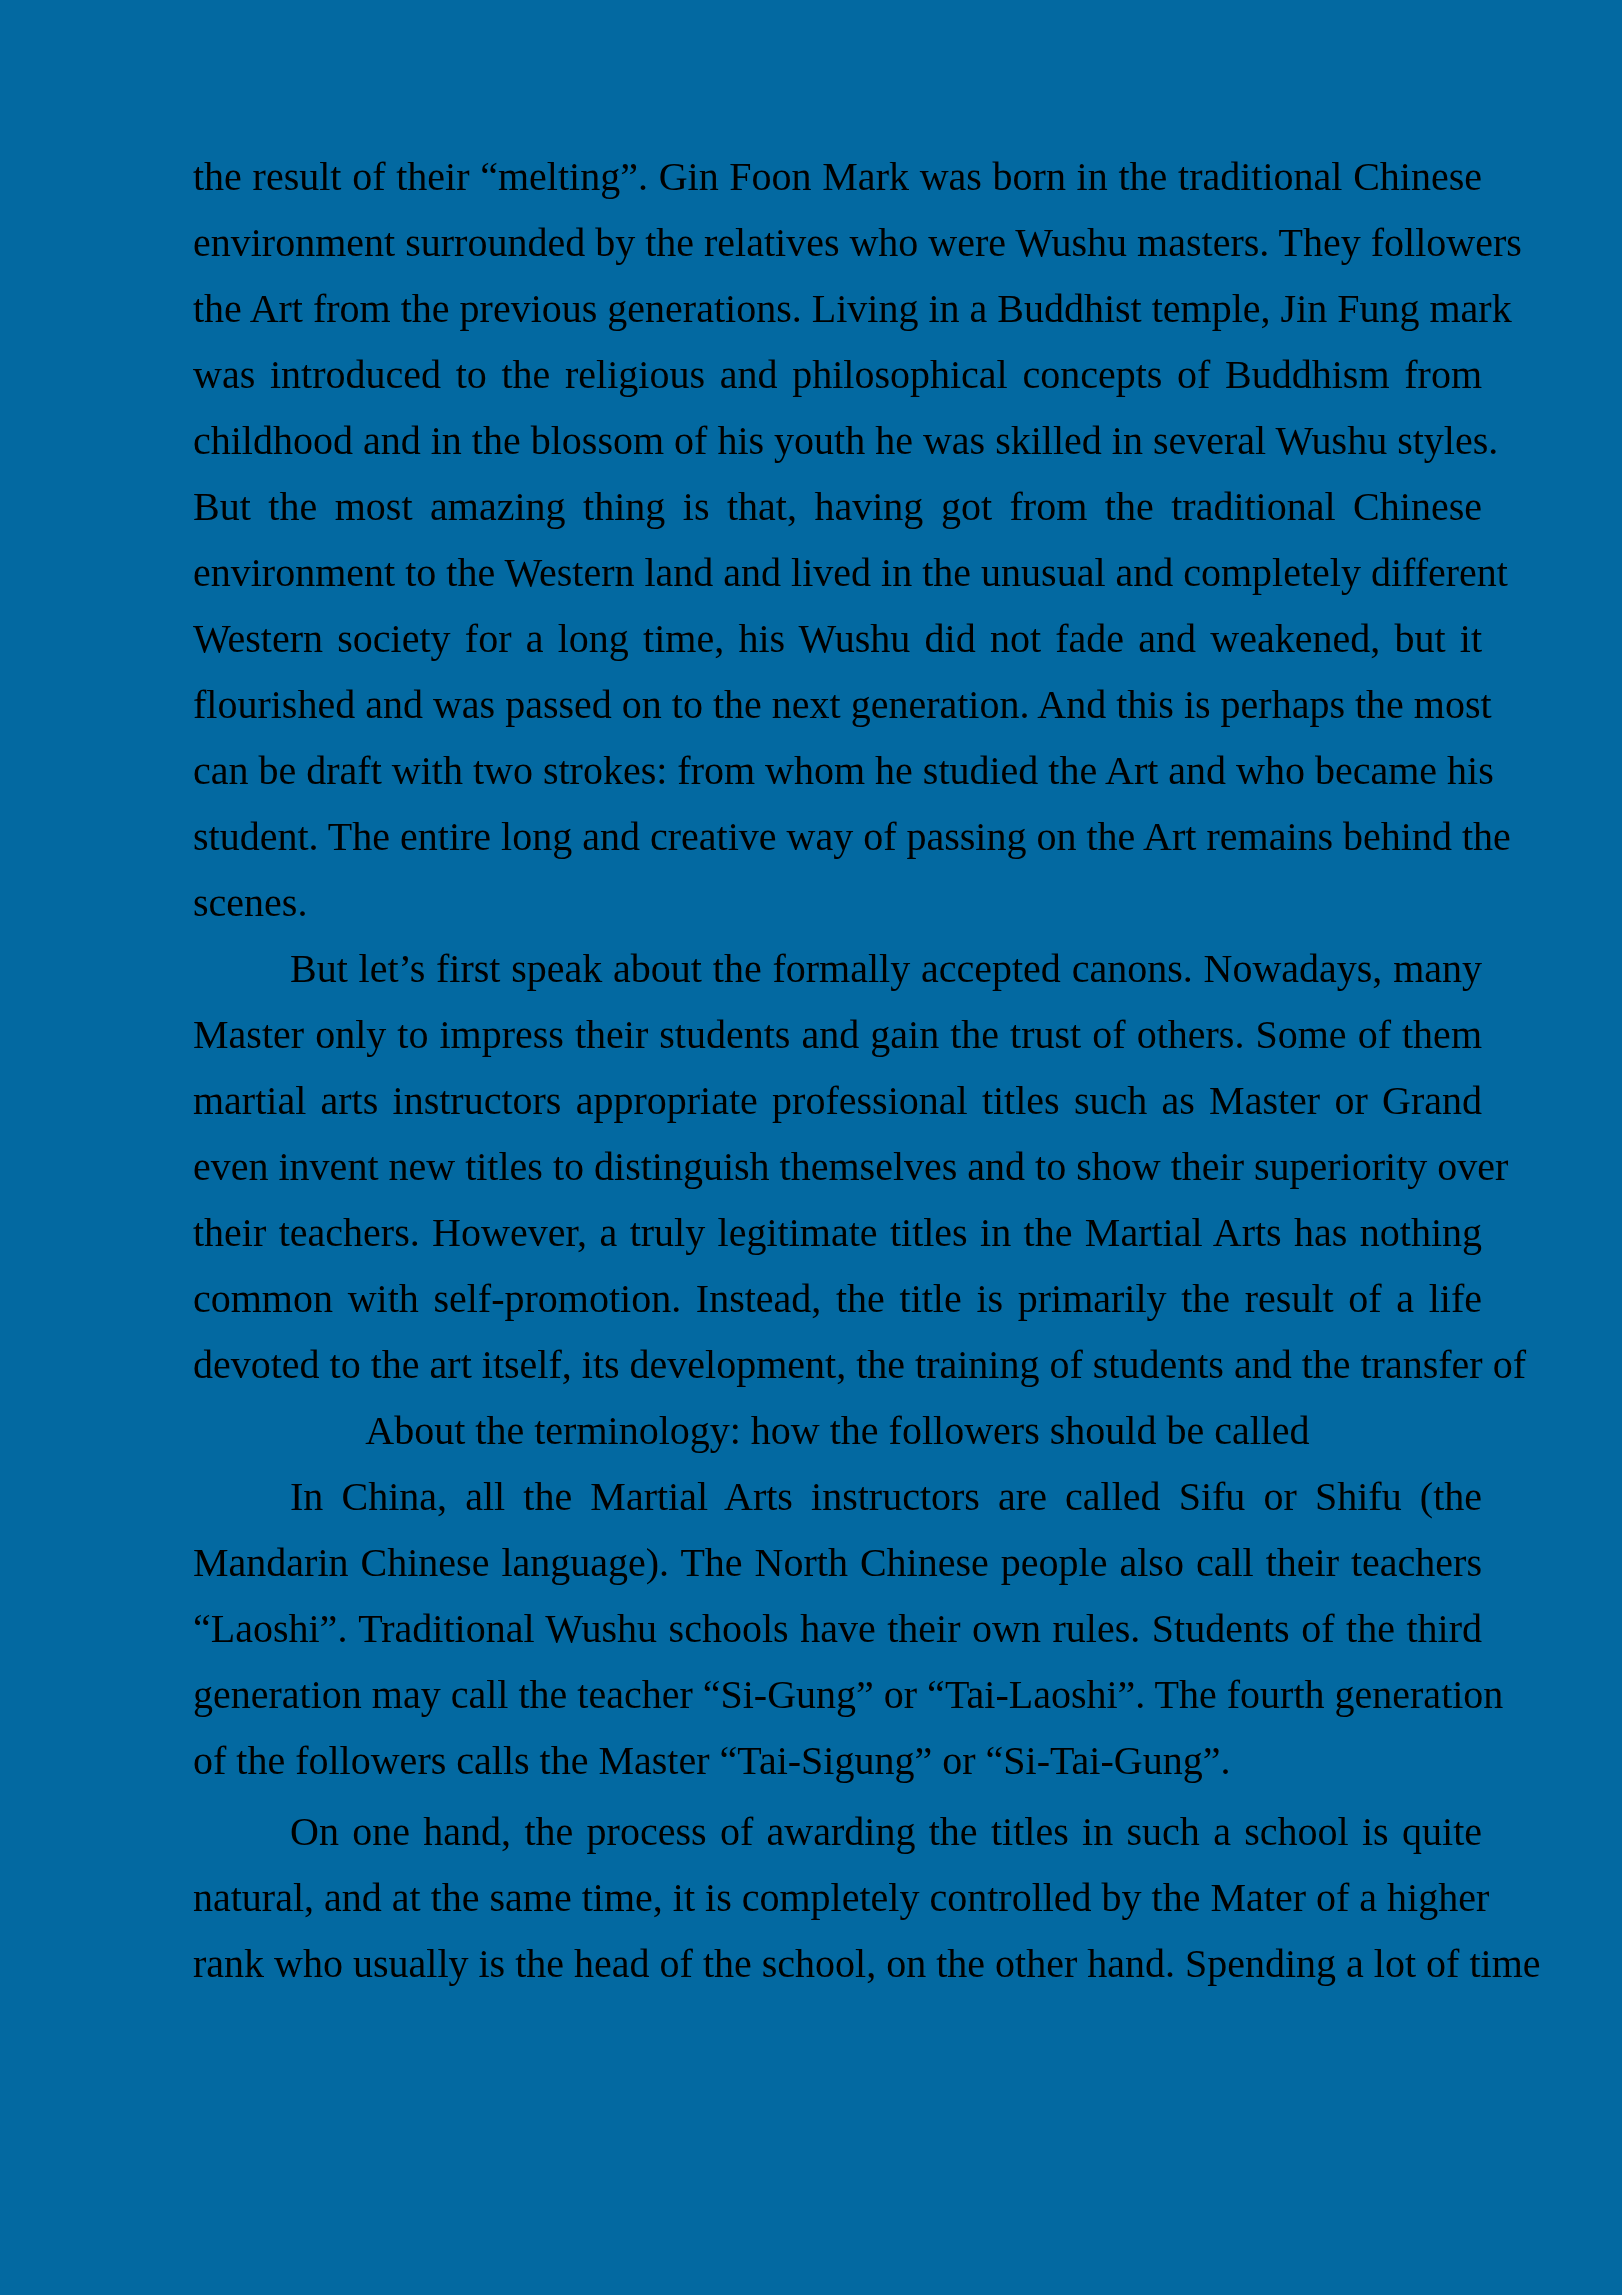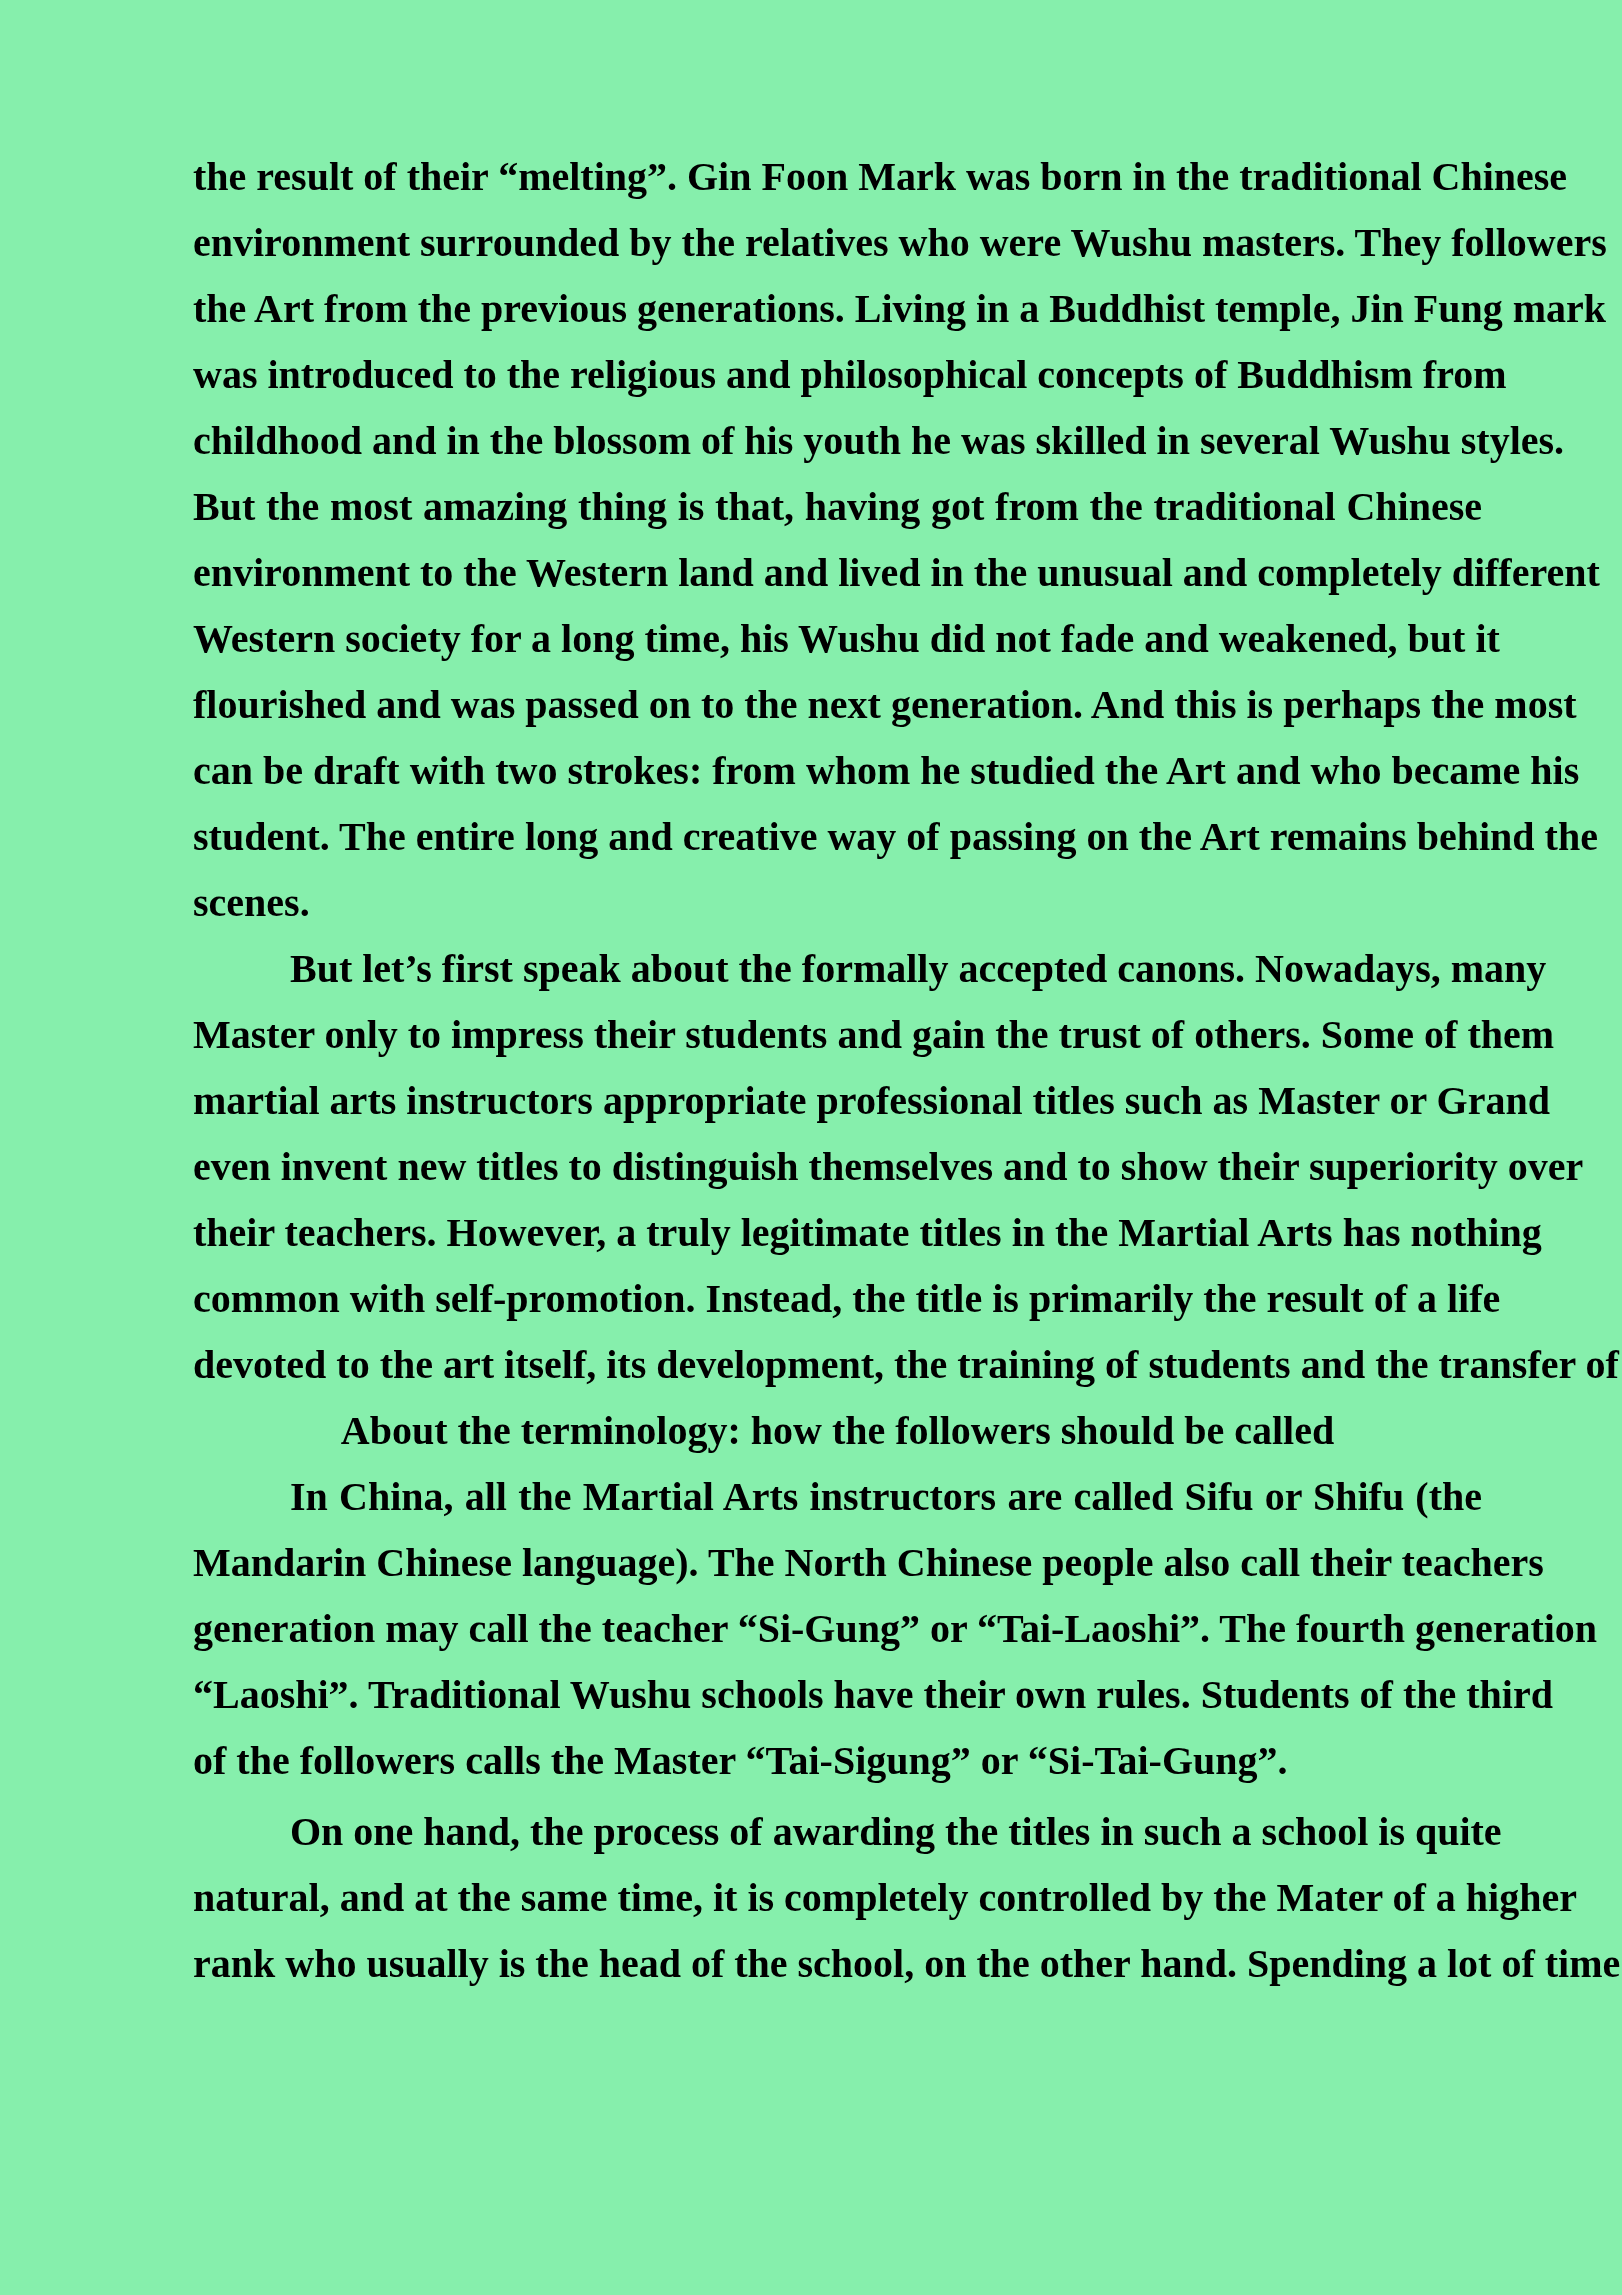--- a/index.html
+++ b/index.html
@@ -14,22 +14,21 @@
     overflow: hidden;
     font-family: "Liberation Serif", "DejaVu Serif", serif;
     color: #000000;
   }
   .page {
     position: absolute;
     left: 0;
     top: 0;
     width: 1623px;
     height: 2295px;
-    background: #86efac;
-    font-weight: bold;
+    background: #0369a1;
   }
   .text-block {
     position: absolute;
     left: 193px;
     top: 144px; 
     width: 1289px;
     font-size: 40px;
     line-height: 66px;
   }
   .line {
@@ -87,22 +86,22 @@
       <span class="line">devoted to the art itself, its development, the training of students and the transfer of</span>
     </div>
 
     <div>
       <span class="line centered">About the terminology: how the followers should be called</span>
     </div>
 
     <div>
       <span class="line indent">In China, all the Martial Arts instructors are called Sifu or Shifu (the</span>
       <span class="line">Mandarin Chinese language). The North Chinese people also call their teachers</span>
+      <span class="line">“Laoshi”.  Traditional Wushu schools have their own rules. Students of the third</span>
       <span class="line">generation may call the teacher “Si-Gung” or “Tai-Laoshi”. The fourth generation</span>
-      <span class="line">“Laoshi”.  Traditional Wushu schools have their own rules. Students of the third</span>
       <span class="line last">of the followers calls the Master “Tai-Sigung” or “Si-Tai-Gung”.</span>
     </div>
 
     <span class="para-gap"></span>
 
     <div>
       <span class="line indent">On one hand, the process of awarding the titles in such a school is quite</span>
       <span class="line">natural, and at the same time, it is completely controlled by the Mater of a higher</span>
       <span class="line">rank who usually is the head of the school, on the other hand. Spending a lot of time</span>
     </div>

